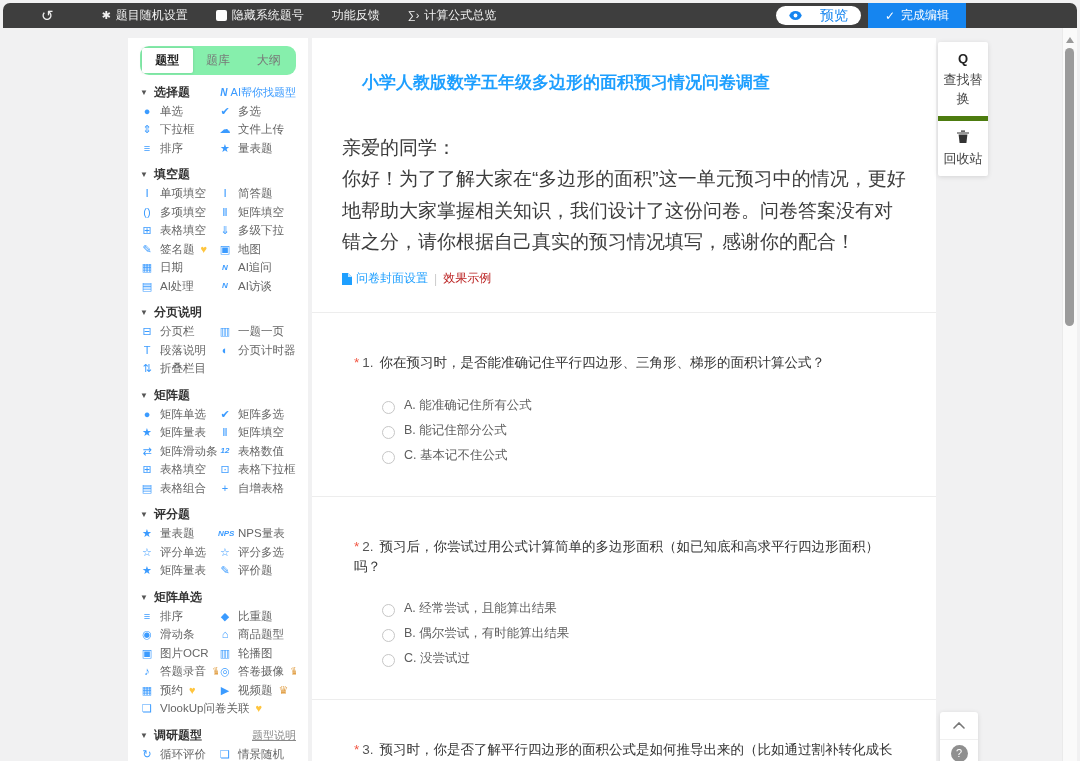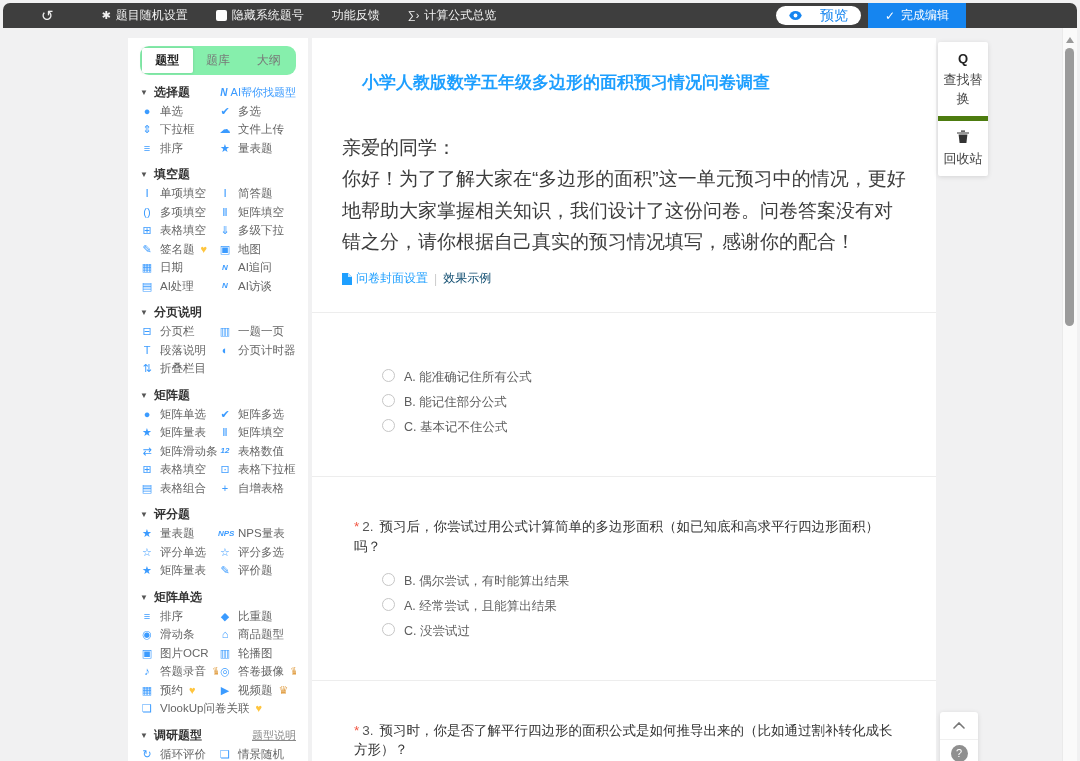--- a/index.html
+++ b/index.html
@@ -36,28 +36,28 @@
   .badge{font-size:11px;line-height:1}
   .badge.heart{color:#ffc53d}
   .badge.crown{color:#e2a24b}
   
   .main{position:absolute;left:312px;top:38px;width:624px;bottom:0;background:#fff;overflow:hidden}
   .survey-title{color:#1e9fff;font-size:17px;font-weight:bold;text-align:left;padding:34px 50px 0;line-height:1.3}
   .desc{margin:38px 30px 0;font-size:19px;color:#3d3d3d;line-height:1.65}
   .cover-row{margin:13px 30px 0;font-size:12px;display:flex;align-items:center;gap:6px}
   .cover-link{color:#1e9fff;cursor:pointer;display:flex;align-items:center;gap:4px}
   .pipe{color:#ccc}
-  .example-link{color:#0c4a6e;cursor:pointer}
+  .example-link{color:#b91c1c;cursor:pointer}
   .q-block{border-top:1px solid #ededed;margin-top:25px;padding:40px 42px 0}
   .q-block + .q-block{margin-top:32px}
   .q-title{font-size:13.5px;color:#333;line-height:1.45}
   .req{color:#f25643;margin-right:3px}
   .q-num{margin-right:6px;color:#555}
   .options{margin:16px 0 0 28px}
-  .option{height:25px;display:flex;align-items:flex-start;gap:9px;cursor:pointer}
+  .option{height:25px;display:flex;align-items:flex-end;gap:9px;cursor:pointer}
   .radio{width:13px;height:13px;border:1px solid #c6c6c6;border-radius:50%;background:#fff;flex:none}
   .opt-label{font-size:12.5px;color:#5e5e5e}
   
   .tools{position:absolute;left:938px;top:42px;width:50px;background:#fff;border-radius:2px;
          box-shadow:0 1px 5px rgba(0,0,0,.12);text-align:center}
   .tool{padding:9px 0 8px;cursor:pointer}
   .tool+.tool{border-top:5px solid #4d7c0f}
   .tool .t-ic{display:block;height:16px;margin-bottom:3px;color:#222;font-weight:bold;font-size:13px;line-height:16px}
   .tool .t-label{font-size:13px;color:#444}
   .fab{position:absolute;left:940px;top:712px;width:38px;background:#fff;border-radius:3px;
@@ -393,45 +393,46 @@
           <path d="M0 0h6l4 4v8H0z" fill="#1e9fff"></path>
           <path d="M6 0l4 4H6z" fill="#bfe4ff"></path>
         </svg>
       <span>问卷封面设置</span>
     </span>
     <span class="pipe">|</span>
     <span class="example-link">效果示例</span>
   </div>
   <div id="questions">
       <div class="q-block">
+        <div class="q-title"><span class="req">*</span><span class="q-num">1.</span><span>你在预习时，是否能准确记住平行四边形、三角形、梯形的面积计算公式？</span></div>
         <div class="options">
           <div class="option">
             <span class="radio"></span>
             <span class="opt-label">A. 能准确记住所有公式</span>
           </div>
           <div class="option">
             <span class="radio"></span>
             <span class="opt-label">B. 能记住部分公式</span>
           </div>
           <div class="option">
             <span class="radio"></span>
             <span class="opt-label">C. 基本记不住公式</span>
           </div>
         </div>
       </div>
       <div class="q-block">
         <div class="q-title"><span class="req">*</span><span class="q-num">2.</span><span>预习后，你尝试过用公式计算简单的多边形面积（如已知底和高求平行四边形面积）吗？</span></div>
         <div class="options">
           <div class="option">
             <span class="radio"></span>
+            <span class="opt-label">A. 经常尝试，且能算出结果</span>
+          </div>
+          <div class="option">
+            <span class="radio"></span>
             <span class="opt-label">B. 偶尔尝试，有时能算出结果</span>
-          </div>
-          <div class="option">
-            <span class="radio"></span>
-            <span class="opt-label">A. 经常尝试，且能算出结果</span>
           </div>
           <div class="option">
             <span class="radio"></span>
             <span class="opt-label">C. 没尝试过</span>
           </div>
         </div>
       </div>
       <div class="q-block">
         <div class="q-title"><span class="req">*</span><span class="q-num">3.</span><span>预习时，你是否了解平行四边形的面积公式是如何推导出来的（比如通过割补转化成长方形）？</span></div>
         <div class="options">

